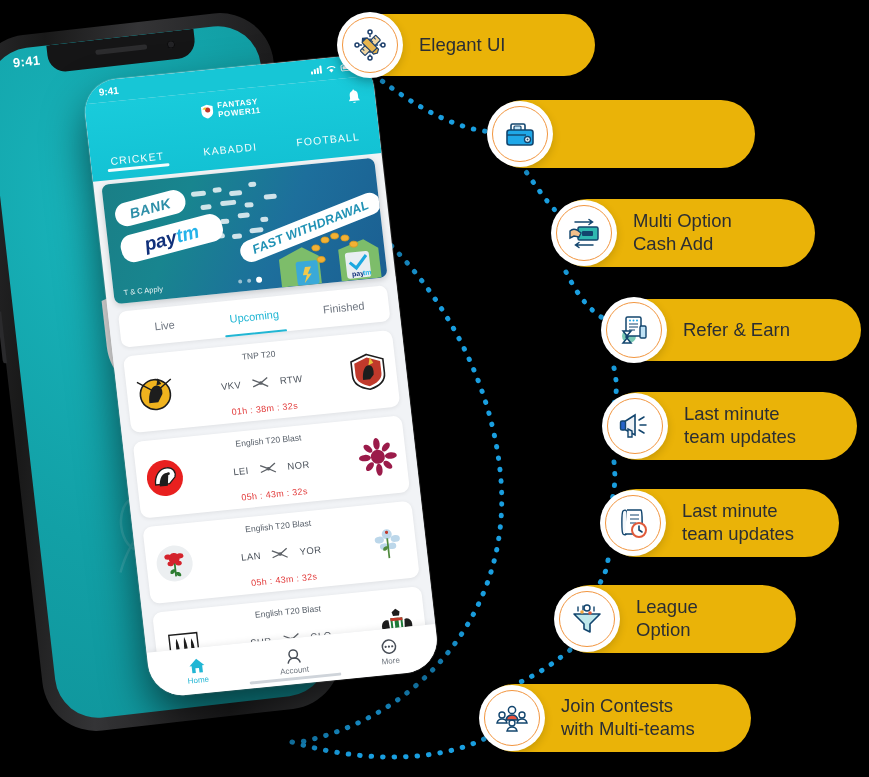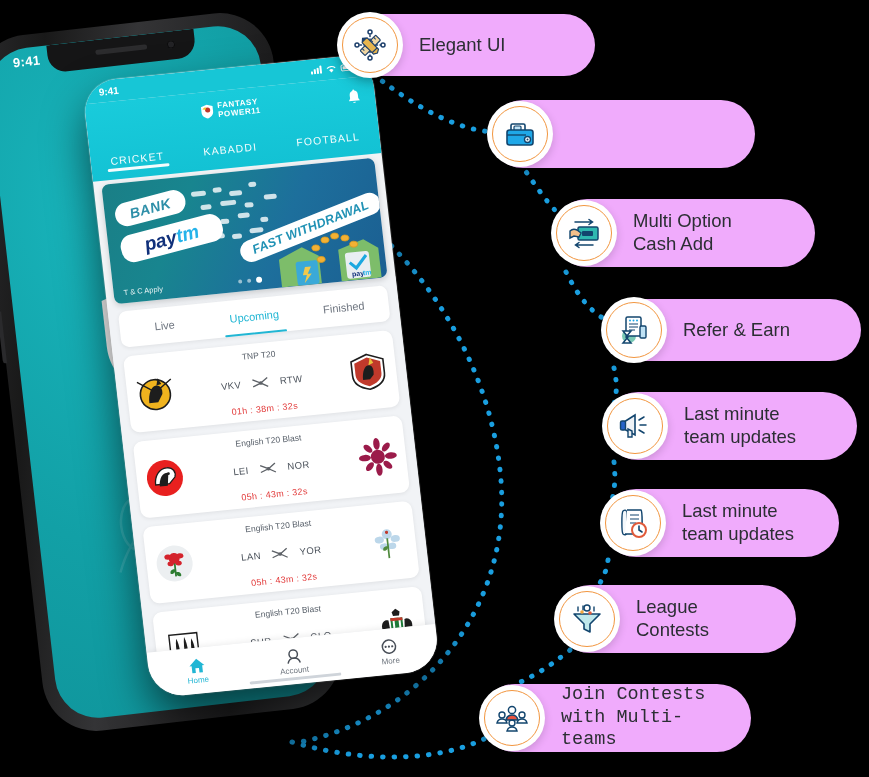--- a/index.html
+++ b/index.html
@@ -185,21 +185,21 @@
   }
   .nav-item { flex:1; display:flex; flex-direction:column; align-items:center; gap:2px; }
   .nav-label { font-size:8px; color:#6d747d; }
   .nav-item.on .nav-label { color:#21b6d4; }
   .pf-homebar { position:absolute; left:50%; bottom:4px; transform:translateX(-50%);
     width:92px; height:3.5px; border-radius:2px; background:#cfd4da; z-index:8; }
 
   
   .pill {
     position:absolute; display:flex; align-items:center;
-    background:#f0abfc; border-radius: 40px;
+    background:#eab308; border-radius: 40px;
     box-shadow: 0 5px 16px rgba(0,0,0,.22);
     height: 62px; padding-right: 26px;
   }
   .pill .pill-icon {
     position:absolute; left:-2px; top:50%; transform:translateY(-50%);
     width: 66px; height: 66px; border-radius:50%;
     background:#fff; box-shadow: 0 3px 9px rgba(0,0,0,.16);
     display:flex; align-items:center; justify-content:center;
   }
   .pill .pill-icon::before{
@@ -655,24 +655,24 @@
             <path d="M13,4 L13,8"></path>
             <path d="M24,5 L24,9"></path>
         </g>
         <circle cx="17" cy="6" r="3" fill="none" stroke="#12456e" stroke-width="1.5"></circle>
         <path d="M4,12 L30,12 L20,22 L20,30 L14,27 L14,22 Z" fill="#bfe8ec" stroke="#12456e" stroke-width="1.6" stroke-linejoin="round"></path>
         <circle cx="12" cy="10" r="1.8" fill="#f0a63c"></circle>
         <circle cx="20" cy="11" r="1.8" fill="#e05a3a"></circle>
       </svg>
     </span>
     <span class="pill-label">League
-Contests</span>
-  </div>
-
-  <div class="pill tall" style="left:481px; top:684px; width:270px;font-family:Liberation Mono, monospace;">
+Option</span>
+  </div>
+
+  <div class="pill tall" style="left:481px; top:684px; width:270px;">
     <span class="pill-icon">
       <svg viewBox="0 0 34 34">
         <circle cx="17" cy="9" r="3.6" fill="none" stroke="#12456e" stroke-width="1.5"></circle>
         <path d="M11,19 C11.8,15.4 14,14 17,14 C20,14 22.2,15.4 23,19 Z" fill="#e8533f" stroke="#12456e" stroke-width="1.5"></path>
         <circle cx="7" cy="14" r="3" fill="none" stroke="#12456e" stroke-width="1.4"></circle>
         <path d="M2,22 C2.7,19 4.5,18 7,18 C9.5,18 11.3,19 12,22 Z" fill="#ffffff" stroke="#12456e" stroke-width="1.4"></path>
         <circle cx="27" cy="14" r="3" fill="none" stroke="#12456e" stroke-width="1.4"></circle>
         <path d="M22,22 C22.7,19 24.5,18 27,18 C29.5,18 31.3,19 32,22 Z" fill="#ffffff" stroke="#12456e" stroke-width="1.4"></path>
         <circle cx="17" cy="22" r="3" fill="none" stroke="#12456e" stroke-width="1.4"></circle>
         <path d="M12,30 C12.7,27 14.5,26 17,26 C19.5,26 21.3,27 22,30 Z" fill="#ffffff" stroke="#12456e" stroke-width="1.4"></path>

